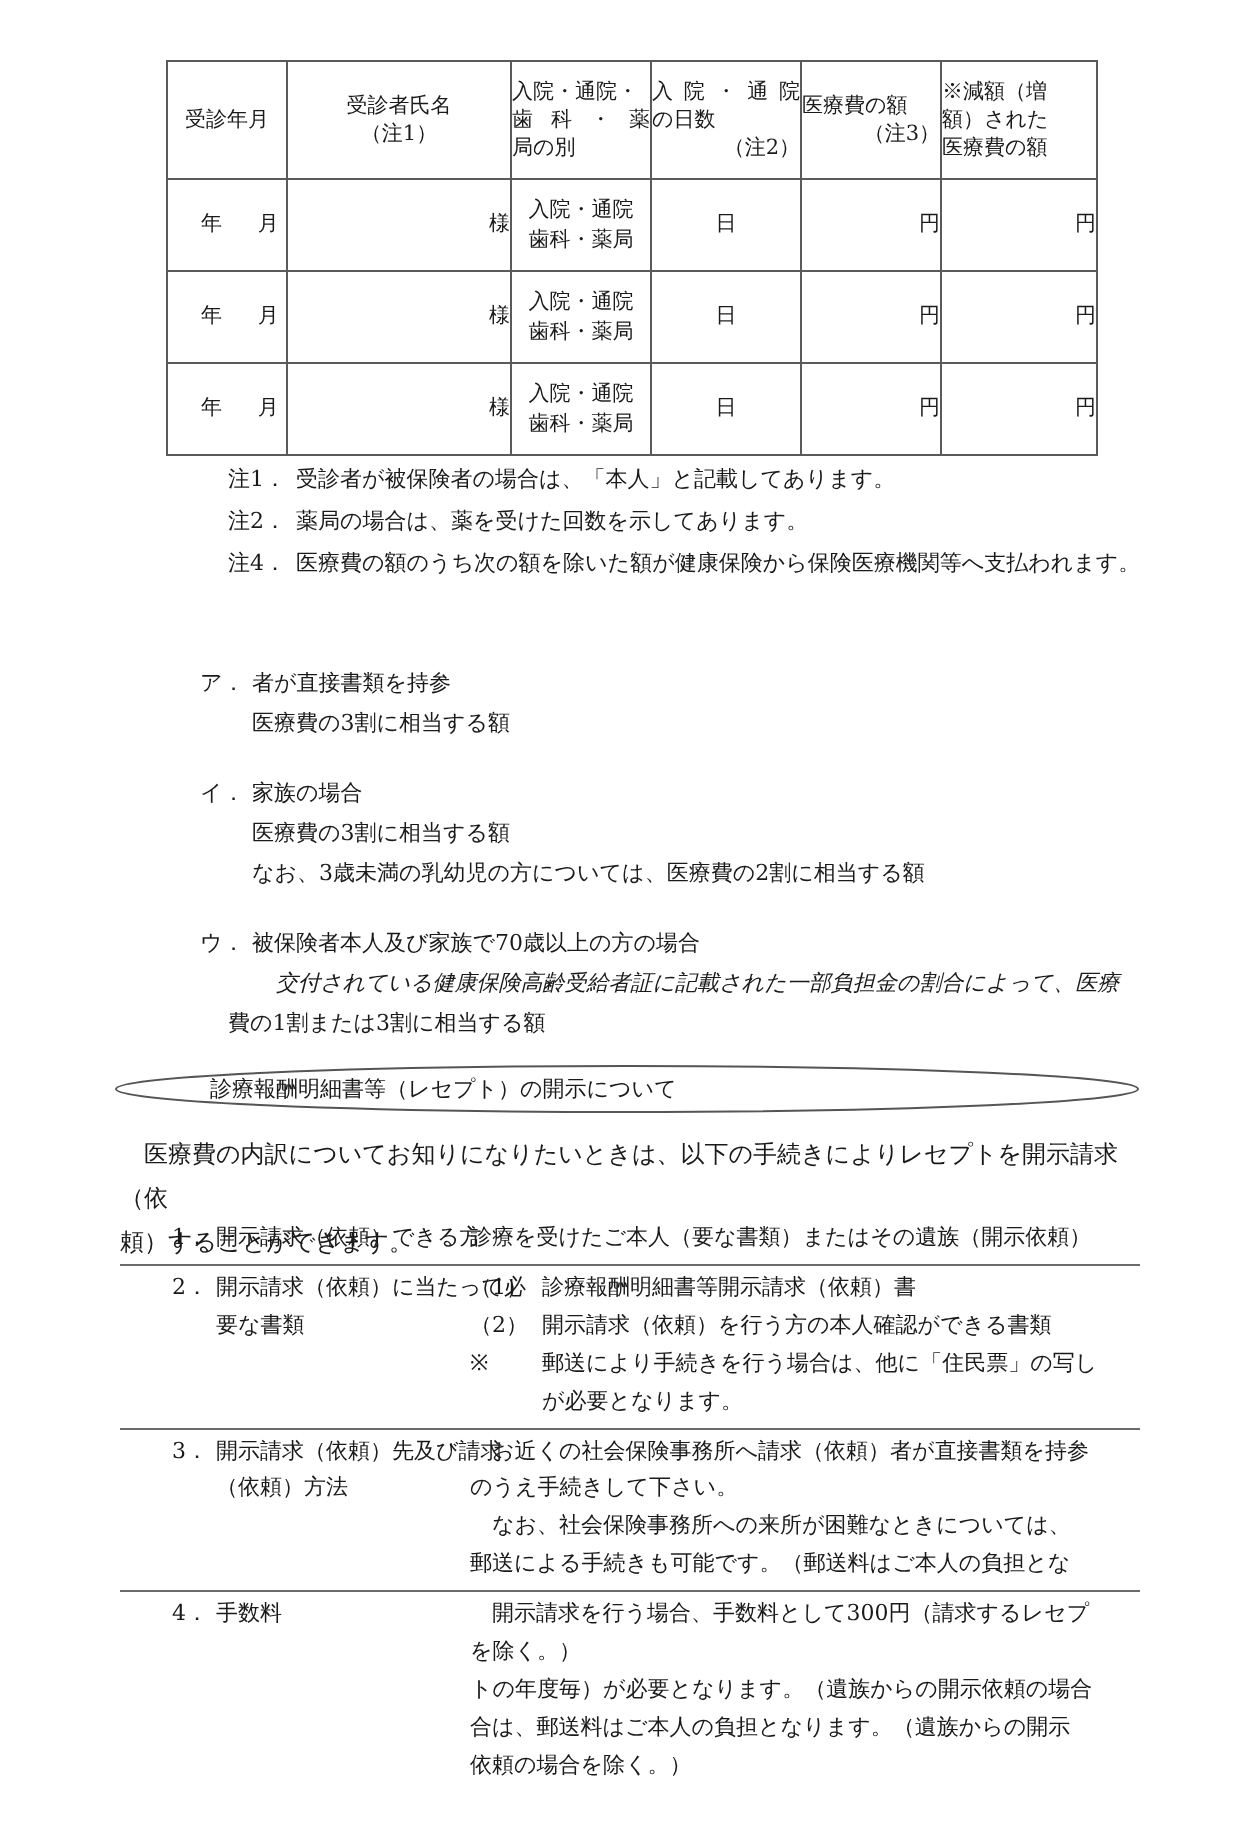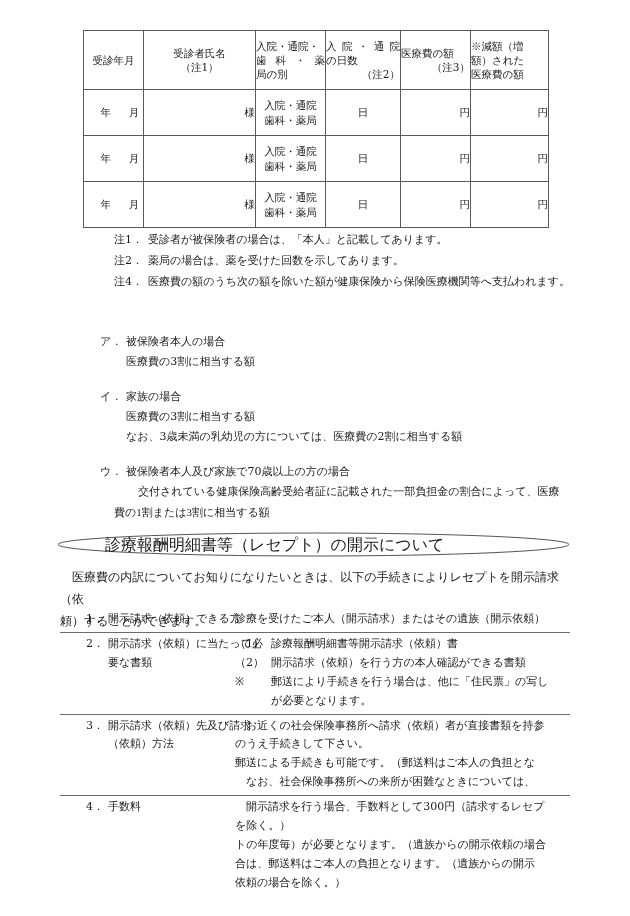--- a/index.html
+++ b/index.html
@@ -124,40 +124,41 @@
     flex: 0 0 auto;
     width: 26px;
   }
   .letter-body {
     padding-left: 26px;
     line-height: 1.85;
   }
   .letter-body .hang {
     padding-left: 0;
     text-indent: 12px;
+    font-style: italic;
   }
 
   
   .oval-heading {
     position: absolute;
     left: 57px;
     top: 532px;
     width: 513px;
     height: 25px;
   }
   .oval-heading svg {
     position: absolute;
     left: 0;
     top: 0;
   }
   .oval-heading .oval-text {
     position: absolute;
     left: 48px;
     top: 4px;
-    font-size: 16px;
+    font-size: 11px;
     line-height: 17px;
     white-space: nowrap;
   }
 
   
   .intro {
     position: absolute;
     left: 60px;
     top: 566px;
     width: 512px;
@@ -309,21 +310,21 @@
     <span class="note-label">注4．</span>
     <span>医療費の額のうち次の額を除いた額が健康保険から保険医療機関等へ支払われます。</span>
   </div>
 </div>
 
 <div class="letters">
 
   <div class="letter-block">
     <div class="letter-head">
       <span class="letter-mark">ア．</span>
-      <span>被保険者本人の場合</span>
+      <span>者が直接書類を持参</span>
     </div>
     <div class="letter-body">
       <div>医療費の3割に相当する額</div>
     </div>
   </div>
 
   <div class="letter-block">
     <div class="letter-head">
       <span class="letter-mark">イ．</span>
       <span>家族の場合</span>
@@ -334,21 +335,21 @@
     </div>
   </div>
 
   <div class="letter-block">
     <div class="letter-head">
       <span class="letter-mark">ウ．</span>
       <span>被保険者本人及び家族で70歳以上の方の場合</span>
     </div>
     <div class="letter-body">
       <div class="hang">交付されている健康保険高齢受給者証に記載された一部負担金の割合によって、医療</div>
-      <div style="padding-left:-12px;margin-left:-12px;font-family:Liberation Serif, serif;">費の1割または3割に相当する額</div>
+      <div style="padding-left:-12px;margin-left:-12px;">費の1割または3割に相当する額</div>
     </div>
   </div>
 
 </div>
 
 <div class="oval-heading">
   <svg width="513" height="25" viewBox="0 0 513 25">
     <ellipse cx="256.5" cy="12.5" rx="255.5" ry="11.5" fill="none" stroke="#555555" stroke-width="1"></ellipse>
   </svg>
   <div class="oval-text">診療報酬明細書等（レセプト）の開示について</div>
@@ -360,21 +361,21 @@
 </div>
 
 <div class="deflist">
 
   <div class="def-row">
     <span class="def-num">1．</span>
     <div class="def-term">
       <div class="t-line">開示請求（依頼）できる方</div>
     </div>
     <div class="def-desc">
-      <div class="d-line">診療を受けたご本人（開示請求）またはその遺族（開示依頼）</div>
+      <div class="d-line">診療を受けたご本人（要な書類）またはその遺族（開示依頼）</div>
     </div>
   </div>
 
   <div class="def-row ruled">
     <span class="def-num">2．</span>
     <div class="def-term">
       <div class="t-line">開示請求（依頼）に当たって必</div>
       <div class="t-line">要な書類</div>
     </div>
     <div class="def-desc">
@@ -402,22 +403,22 @@
 
   <div class="def-row ruled">
     <span class="def-num">3．</span>
     <div class="def-term">
       <div class="t-line">開示請求（依頼）先及び請求</div>
       <div class="t-line">（依頼）方法</div>
     </div>
     <div class="def-desc">
       <div class="d-line">　お近くの社会保険事務所へ請求（依頼）者が直接書類を持参</div>
       <div class="d-line">のうえ手続きして下さい。</div>
+      <div class="d-line">　なお、社会保険事務所への来所が困難なときについては、</div>
       <div class="d-line">郵送による手続きも可能です。（郵送料はご本人の負担とな</div>
-      <div class="d-line">　なお、社会保険事務所への来所が困難なときについては、</div>
     </div>
   </div>
 
   <div class="def-row ruled">
     <span class="def-num">4．</span>
     <div class="def-term">
       <div class="t-line">手数料</div>
     </div>
     <div class="def-desc">
       <div class="d-line">　開示請求を行う場合、手数料として300円（請求するレセプ</div>

